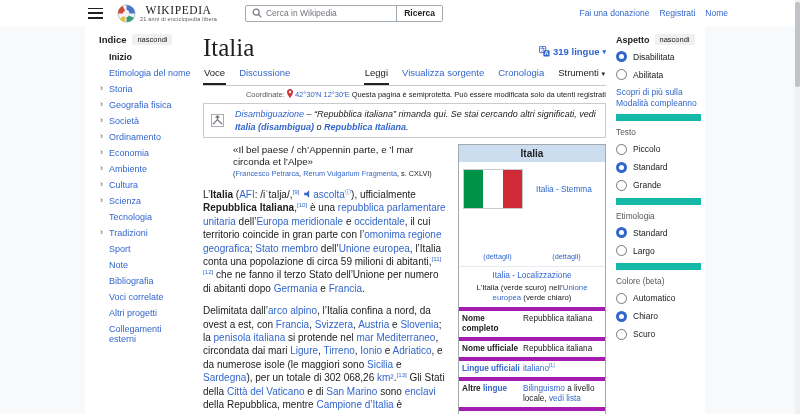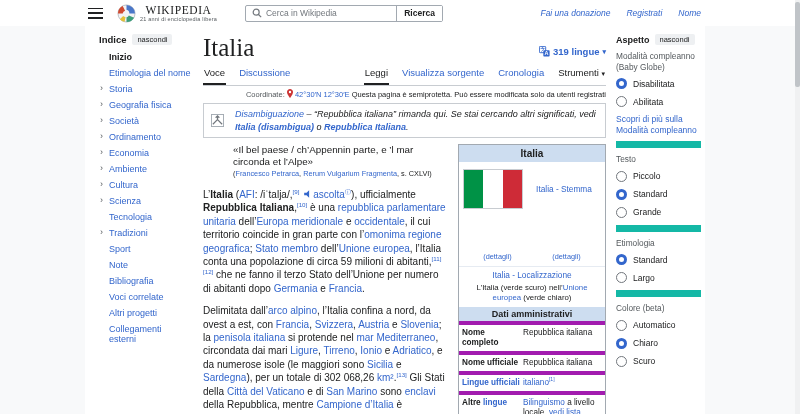--- a/index.html
+++ b/index.html
@@ -1,33 +1,33 @@
 <!DOCTYPE html>
 <html><head>
 <meta charset="utf-8">
 <style>
   * { box-sizing: border-box; margin: 0; padding: 0; }
   html,body { width:800px; height:414px; overflow:hidden; }
   body { background:#f8f9fa; font-family:"Liberation Sans", sans-serif; color:#202122; position:relative; }
 
   
-  .hdr { height:26px; background:#fff; display:flex; align-items:center; padding:0 99px 0 88px; }
+  .hdr { height:26px; background:#fff; display:flex; align-items:center; padding:0 72px 0 88px; }
   .burger { width:15px; height:11px; display:flex; flex-direction:column; justify-content:space-between; cursor:pointer; border:none; background:none; }
   .burger i { display:block; height:1.6px; background:#202122; }
   .logo { display:flex; align-items:center; margin-left:14px; cursor:pointer; }
   .logo .wordmark { margin-left:0; text-align:center; }
   .logo .wm-title { font-family:"Liberation Serif", serif; font-size:11.5px; letter-spacing:.6px; color:#202122; line-height:11px; }
   .logo .wm-tag { font-size:5.5px; color:#54595d; letter-spacing:.2px; }
   .searchbar { display:flex; align-items:center; margin-left:28px; width:198px; height:17px; border:1px solid #a2a9b1; border-radius:2px; background:#fff; }
   .searchbar .mag { flex:none; margin:0 4px 0 6px; }
   .searchbar input { flex:1; min-width:0; border:none; outline:none; font-size:8.5px; color:#202122; font-family:"Liberation Sans",sans-serif; }
   .searchbar input::placeholder { color:#72777d; }
   .searchbar .go { flex:none; height:100%; border:none; border-left:1px solid #a2a9b1; background:#fff; font-weight:bold; font-size:8.5px; padding:0 7px; cursor:pointer; color:#202122; font-family:"Liberation Sans",sans-serif; }
   .hdr .spacer { flex:1; }
-  .hdr-links { display:flex; gap:16px; font-size:8.5px;font-style:italic; }
+  .hdr-links { display:flex; gap:10px; font-size:8.5px; }
   .hdr-links span { color:#3366cc; cursor:pointer; white-space:nowrap; }
 
   
   .shell { display:flex; width:620px; margin-left:85px; background:#fff; min-height:388px; }
   .toc { width:110px; flex:none; padding:8px 4px 0 14px; font-size:9px; }
   .main { width:415px; flex:none; padding:0 4px 0 8px; }
   .asp { width:95px; flex:none; padding:8px 4px 0 6px; font-size:8.5px; }
 
   
   .toc-head { display:flex; align-items:center; gap:6px; margin-bottom:8px; }
@@ -224,21 +224,20 @@
         <span class="ib-stemma">Italia - Stemma</span>
       </div>
       <div class="ib-dett">
         <span>(dettagli)</span>
         <span>(dettagli)</span>
       </div>
       <div class="ib-map">
         <span class="maplink">Italia - Localizzazione</span>
         <div class="ib-cap"><span>L’Italia (verde scuro) nell’</span><span class="sg-link">Unione europea</span><span> (verde chiaro)</span></div>
       </div>
-      <div class="ib-sec">Dati amministrativi</div>
       <div class="ib-row">
           <div class="ib-label"><span class="sg-b">Nome completo</span></div>
           <div class="ib-value"><span>Repubblica italiana</span></div>
         </div>
       <div class="ib-row">
           <div class="ib-label"><span class="sg-b">Nome ufficiale</span></div>
           <div class="ib-value"><span>Repubblica italiana</span></div>
         </div>
       <div class="ib-row">
           <div class="ib-label"><span class="sg-blink">Lingue ufficiali</span></div>
@@ -272,21 +271,20 @@
     </div>
   </main>
 
   <aside class="asp">
     <div class="asp-head">
       <b>Aspetto</b>
       <button class="chip">nascondi</button>
     </div>
 
     <div class="asp-group first">
-      <div class="asp-label">Modalità compleanno (Baby Globe)</div>
       <div class="opt">
           <span class="radio sel"></span>
           <span>Disabilitata</span>
         </div>
       <div class="opt">
           <span class="radio"></span>
           <span>Abilitata</span>
         </div>
       <span class="asp-link">Scopri di più sulla Modalità compleanno</span>
     </div>

